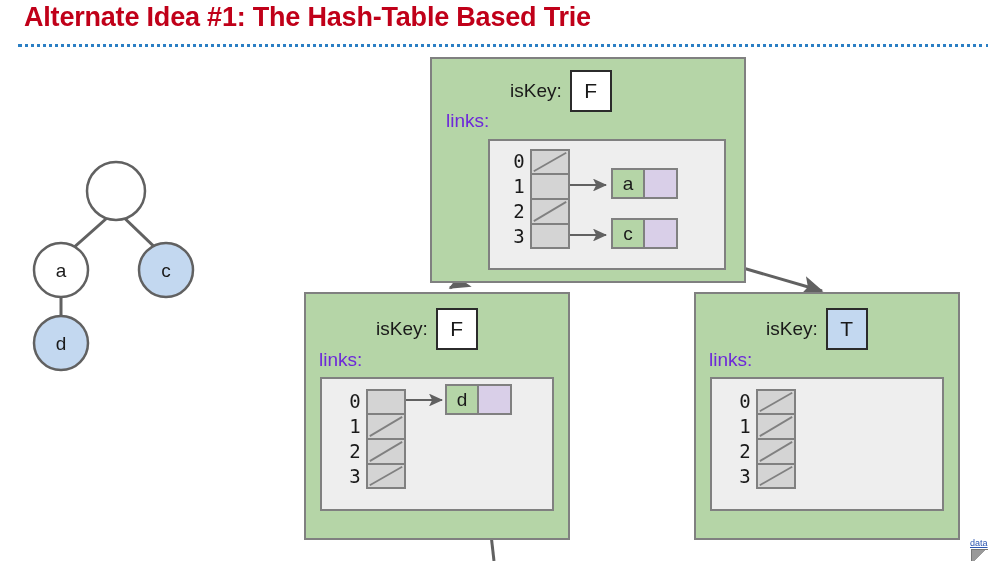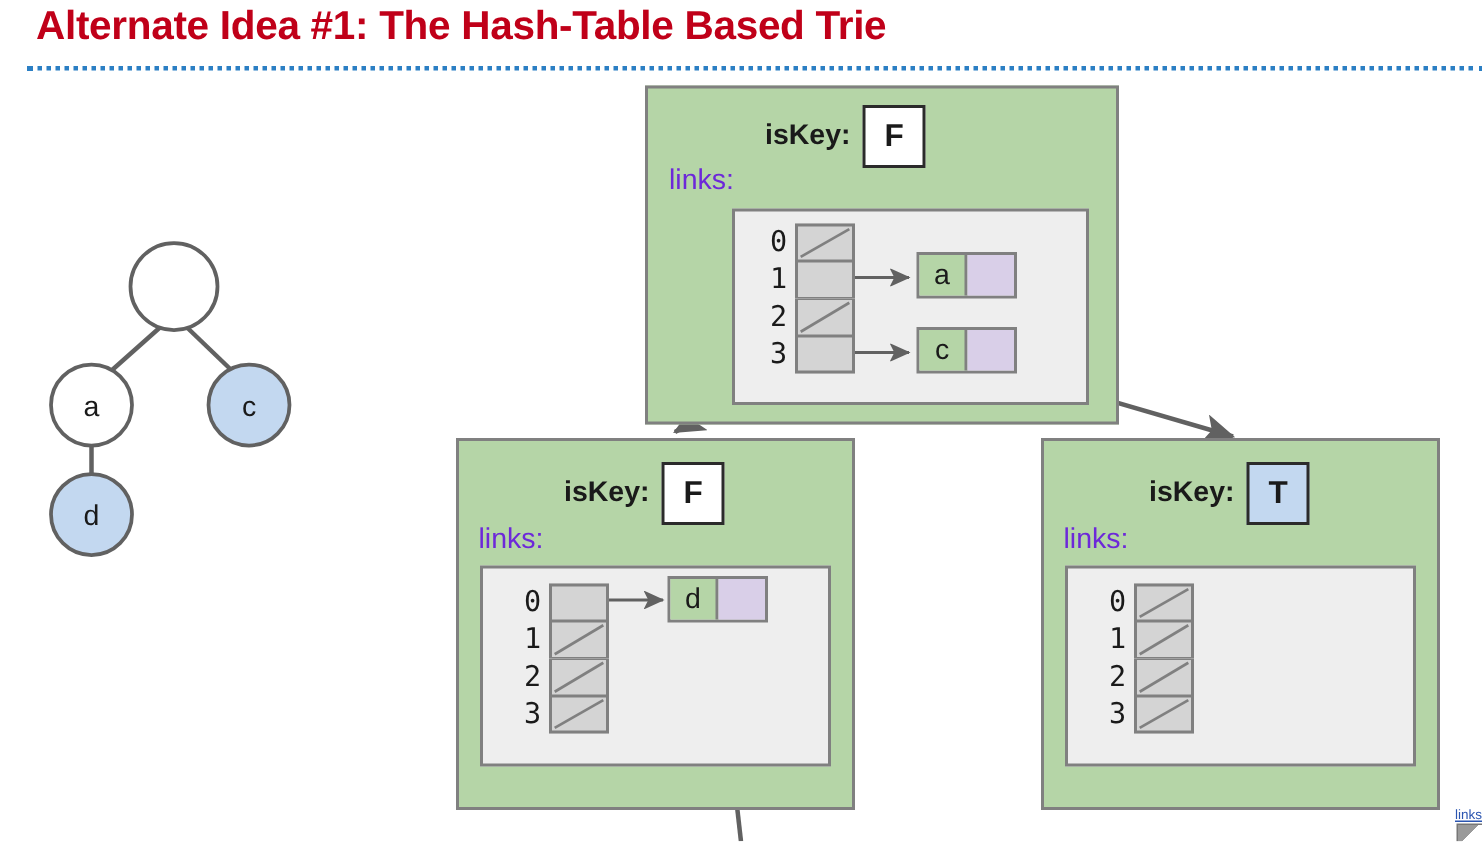--- a/index.html
+++ b/index.html
@@ -55,21 +55,20 @@
   .node {
     position: absolute;
     background: #b5d5a7;
     border: 2px solid #808080;
     box-sizing: border-box;
   }
   .iskey-row {
     position: absolute;
     display: flex;
     align-items: center;
-    font-weight: bold;
   }
   .iskey-label {
     font-size: 19px;
     color: #1a1a1a;
     margin-right: 8px;
   }
   .iskey-box {
     width: 42px;
     height: 42px;
     border: 2px solid #2b2b2b;
@@ -382,17 +381,17 @@
             <svg class="slash" viewBox="0 0 40 25" preserveAspectRatio="none">
               <line x1="2" y1="23" x2="38" y2="2" stroke="#808080" stroke-width="2"></line>
             </svg>
           </span>
         </div>
       </div>
     </div>
   </div>
 
   <div class="watermark">
-    <span class="watermark-text">links</span>
+    <span class="watermark-text">data</span>
     <span class="watermark-mark"></span>
   </div>
 
 </div>
 
 </body></html>

